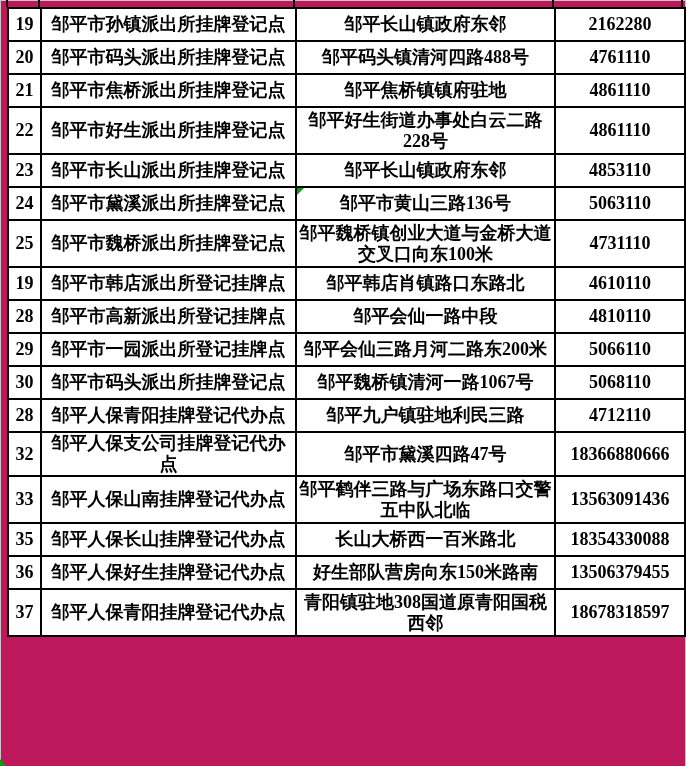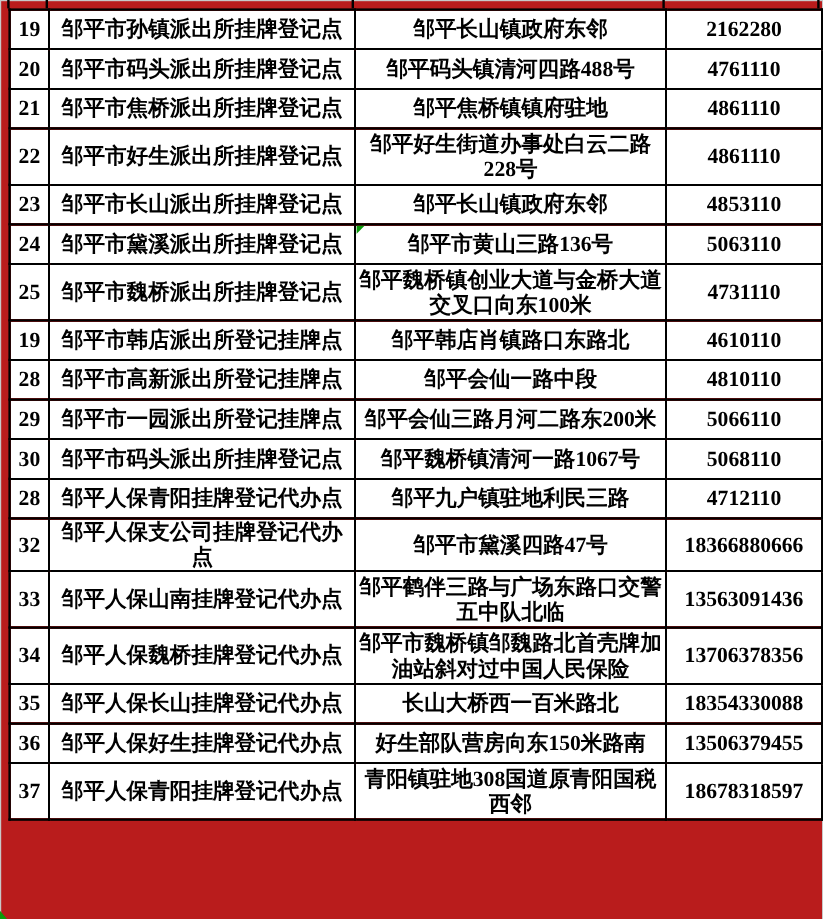--- a/index.html
+++ b/index.html
@@ -6,21 +6,21 @@
   html, body { margin: 0; padding: 0; }
   body {
     width: 686px; height: 766px;
     background: #ffffff;
     font-family: "Liberation Serif", "DejaVu Serif", serif;
   }
   .screen {
     position: relative;
     width: 686px; height: 766px;
     overflow: hidden;
-    background: #b91c1c;
+    background: #be185d;
     font-family: Liberation Serif, serif;
   }
   
   .edge-line { position: absolute; background: var(--edge-gray, #c8c8c8); }
   .edge-top    { left: 0; top: 0; width: 686px; height: 1px; }
   .edge-left   { left: 0; top: 0; width: 1px; height: 766px; }
   .edge-right  { left: 685px; top: 0; width: 1px; height: 766px; }
   
   .stub { position: absolute; top: 0; width: 2px; height: 7px; background: #000; }
 
@@ -205,29 +205,20 @@
     </tr>
         <tr class="two-line">
       <td class="c-no">33</td>
       <td class="c-name">邹平人保山南挂牌登记代办点</td>
       <td class="c-addr">
         
         <span class="addr-text">邹平鹤伴三路与广场东路口交警五中队北临</span>
       </td>
       <td class="c-phone">13563091436</td>
     </tr>
-        <tr class="two-line">
-      <td class="c-no">34</td>
-      <td class="c-name">邹平人保魏桥挂牌登记代办点</td>
-      <td class="c-addr">
-        
-        <span class="addr-text">邹平市魏桥镇邹魏路北首壳牌加油站斜对过中国人民保险</span>
-      </td>
-      <td class="c-phone">13706378356</td>
-    </tr>
         <tr class="single">
       <td class="c-no">35</td>
       <td class="c-name">邹平人保长山挂牌登记代办点</td>
       <td class="c-addr">
         
         <span class="addr-text">长山大桥西一百米路北</span>
       </td>
       <td class="c-phone">18354330088</td>
     </tr>
         <tr class="single">

